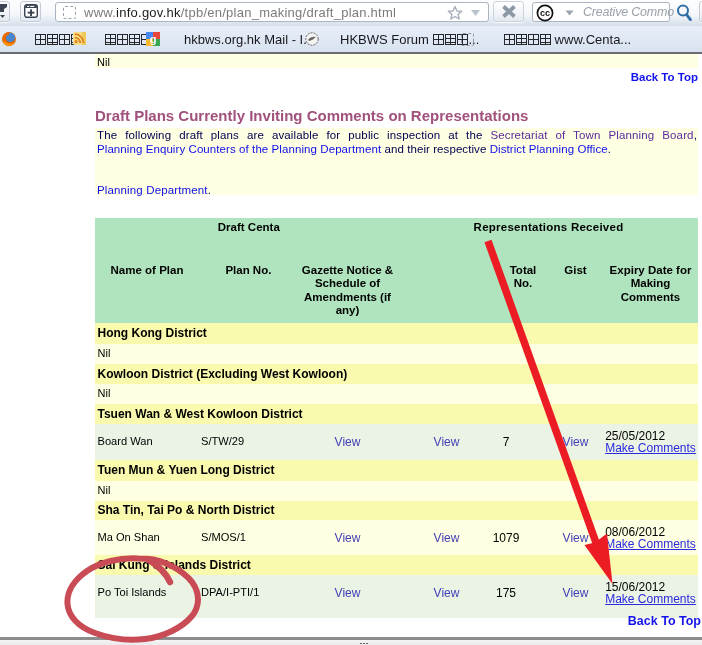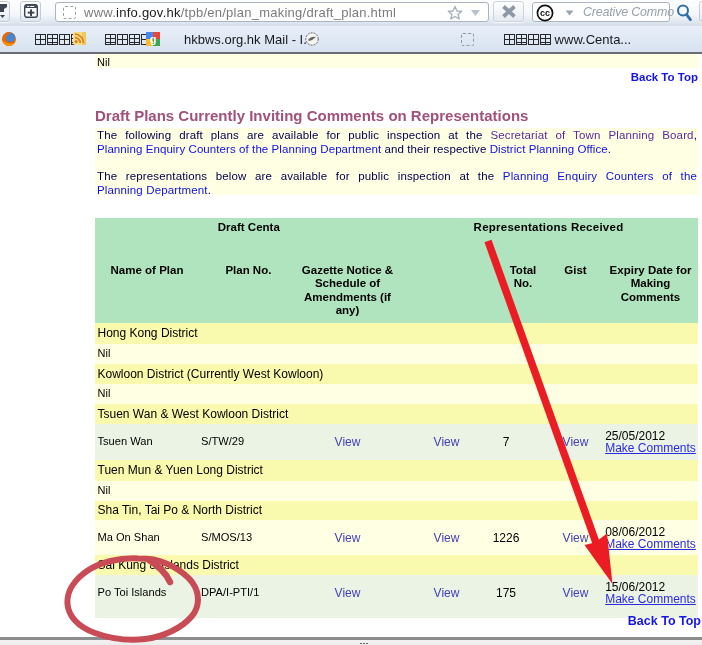--- a/index.html
+++ b/index.html
@@ -44,21 +44,21 @@
 .btt { position:absolute; right:4px; font-weight:bold; font-size:11.5px; color:#1414ea; }
 #heading { left:95px; top:107px; font-weight:bold; font-size:15px; color:#a0517c; white-space:nowrap; }
 #parabox { left:95px; top:127.5px; width:603px; height:67px; }
 .pline { position:absolute; left:2px; width:600px; font-weight:normal; font-size:11.5px; letter-spacing:0.14px; color:#000050; white-space:nowrap; }
 .pjust { white-space:normal; text-align:justify; text-align-last:justify; }
 .plink { color:#0f0fe8; }
 .pvisited { color:#5a2b9b; }
 
 
 .trow { position:absolute; left:95px; width:603px; }
-.dtxt { position:absolute; left:2.5px; font-weight:normal; font-size:12px; color:#000; white-space:nowrap; }
+.dtxt { position:absolute; left:2.5px; font-weight:bold; font-size:12px; color:#000; white-space:nowrap; }
 .niltxt { position:absolute; left:2.5px; font-size:11px; color:#000; }
 .cell { position:absolute; transform:translateX(-50%); text-align:left; font-size:12px; color:#000; white-space:nowrap; }
 .hcell { position:absolute; transform:translateX(-50%); text-align:center; font-weight:bold; font-size:11.5px; line-height:13.5px; color:#000; }
 .lcell { position:absolute; font-size:11.1px; color:#000; white-space:nowrap; }
 .vlink { color:#4440b8; }
 .mclink { color:#2a2adf;text-decoration:underline; }
 .d2 { line-height:12.2px; }
 
 
 #bline { left:0; top:637.2px; width:702px; height:2.8px; background:#8d8d8d; }
@@ -142,36 +142,36 @@
     <rect x="0" y="7" width="7" height="7" fill="#f9bb2d"></rect>
     <rect x="7" y="7" width="7" height="7" fill="#3aa757"></rect>
     <text x="7" y="11" font-size="11" font-weight="bold" text-anchor="middle" fill="#fff" font-family="Liberation Sans">g</text>
   </svg>
   <div class="bmlabel" style="left:168px">hkbws.org.hk Mail - I...</div>
 
   <svg class="abs" style="left:305px;top:6px" width="14" height="14" viewBox="0 0 14 14">
     <circle cx="7" cy="7" r="6.2" fill="#f4f4f2" stroke="#555" stroke-width="0.9" stroke-dasharray="2 1"></circle>
     <path d="M3 8 Q6 4 11 5 Q8 8 4 9 Z" fill="#666"></path>
   </svg>
+  <div class="bmlabel" style="left:324px">HKBWS Forum <span class="cjk"></span><span class="cjk cjk2"></span><span class="cjk"></span>...</div>
 
   <div class="abs" style="left:461px;top:7px;width:13px;height:13px;border:1px dashed #8f969e;border-radius:2px"></div>
   <div class="bmlabel" style="left:487px"><span class="cjk"></span><span class="cjk cjk2"></span><span class="cjk"></span><span class="cjk cjk2"></span> www.Centa...</div>
 </div>
 <div class="abs" id="darkline"></div>
 
 <div class="abs cream" id="nilband">
     <span>Nil</span>
   </div>
 <div class="btt" style="top:71px">Back To Top</div>
 <div class="abs" id="heading">Draft Plans Currently Inviting Comments on Representations</div>
 
 <div class="abs cream" id="parabox">
   <div class="pline pjust" style="top:1.5px">The following draft plans are available for public inspection at the <span class="pvisited">Secretariat of Town Planning Board</span>,</div>
   <div class="pline" style="top:15.5px;letter-spacing:0.08px"><span class="plink">Planning Enquiry Counters of the Planning Department</span> and their respective <span class="plink">District Planning Office</span>.</div>
-  <div class="pline pjust" style="top:42.5px">The representations below are available for public inspection at the <span class="plink">Planning Enquiry Counters of the</span></div>
   <div class="pline" style="top:56.5px"><span class="plink">Planning Department</span>.</div>
 </div>
 
 <div class="trow grn" style="top:218px;height:25px">
   <span class="hcell" style="left:153.8px;top:3px;width:100px">Draft Centa</span>
   <span class="hcell" style="left:453.5px;top:3px;width:180px;letter-spacing:0.25px">Representations Received</span>
 </div>
 <div class="trow grn" style="top:243px;height:80px">
   <span class="hcell" style="left:52px;top:20.5px;width:90px">Name of Plan</span>
   <span class="hcell" style="left:153.4px;top:20.5px;width:60px">Plan No.</span>
@@ -180,52 +180,52 @@
   <span class="hcell" style="left:480.5px;top:20.5px;width:40px">Gist</span>
   <span class="hcell" style="left:555.5px;top:20.5px;width:92px">Expiry Date for<br>Making<br>Comments</span>
 </div>
 <div class="trow ylw" style="top:323px;height:21px">
     <span class="dtxt" style="top:2.5px">Hong Kong District</span>
   </div>
 <div class="trow cream" style="top:344px;height:20px">
     <span class="niltxt" style="top:2.5px">Nil</span>
   </div>
 <div class="trow ylw" style="top:364px;height:20px">
-    <span class="dtxt" style="top:2.5px">Kowloon District (Currently West Kowloon)</span>
+    <span class="dtxt" style="top:2.5px">Kowloon District (Excluding West Kowloon)</span>
   </div>
 <div class="trow cream" style="top:384px;height:20px">
     <span class="niltxt" style="top:2.5px">Nil</span>
   </div>
 <div class="trow ylw" style="top:404px;height:20px">
     <span class="dtxt" style="top:2.5px">Tsuen Wan &amp; West Kowloon District</span>
   </div>
 <div class="trow datag" style="top:424px;height:36px">
-  <span class="lcell" style="left:2.5px;top:11px">Tsuen Wan</span>
+  <span class="lcell" style="left:2.5px;top:11px">Board Wan</span>
   <span class="lcell" style="left:106px;top:11px">S/TW/29</span>
   <span class="cell vlink" style="left:252.5px;top:11px">View</span>
   <span class="cell vlink" style="left:351.5px;top:11px">View</span>
   <span class="cell" style="left:411px;top:11px">7</span>
   <span class="cell vlink" style="left:480.5px;top:11px">View</span>
   <span class="cell d2" style="left:555.5px;top:6px">25/05/2012<br><span class="mclink">Make Comments</span></span>
 </div>
 <div class="trow ylw" style="top:460px;height:21px">
     <span class="dtxt" style="top:3px">Tuen Mun &amp; Yuen Long District</span>
   </div>
 <div class="trow cream" style="top:481px;height:20px">
     <span class="niltxt" style="top:2.5px">Nil</span>
   </div>
 <div class="trow ylw" style="top:501px;height:19px">
     <span class="dtxt" style="top:2px">Sha Tin, Tai Po &amp; North District</span>
   </div>
 <div class="trow cream" style="top:520px;height:35px">
   <span class="lcell" style="left:2.5px;top:10.5px">Ma On Shan</span>
-  <span class="lcell" style="left:106px;top:10.5px">S/MOS/13</span>
+  <span class="lcell" style="left:106px;top:10.5px">S/MOS/1</span>
   <span class="cell vlink" style="left:252.5px;top:10.5px">View</span>
   <span class="cell vlink" style="left:351.5px;top:10.5px">View</span>
-  <span class="cell" style="left:411px;top:10.5px">1226</span>
+  <span class="cell" style="left:411px;top:10.5px">1079</span>
   <span class="cell vlink" style="left:480.5px;top:10.5px">View</span>
   <span class="cell d2" style="left:555.5px;top:5.5px">08/06/2012<br><span class="mclink">Make Comments</span></span>
 </div>
 <div class="trow ylw" style="top:555px;height:20px">
     <span class="dtxt" style="top:2.5px">Sai Kung &amp; Islands District</span>
   </div>
 <div class="trow datag" style="top:575px;height:43px">
   <span class="lcell" style="left:2.5px;top:10.5px">Po Toi Islands</span>
   <span class="lcell" style="left:106px;top:10.5px">DPA/I-PTI/1</span>
   <span class="cell vlink" style="left:252.5px;top:10.5px">View</span>

